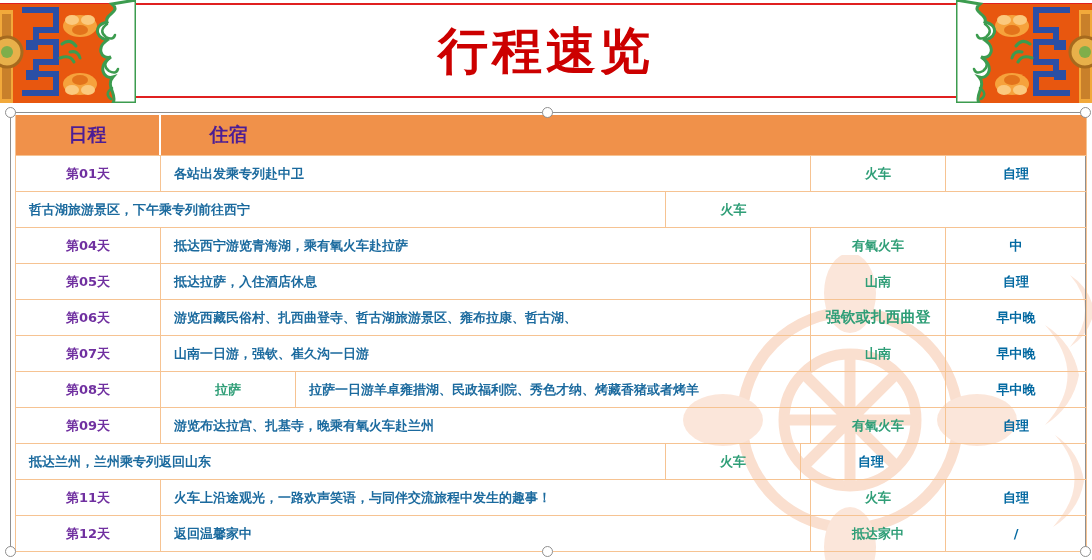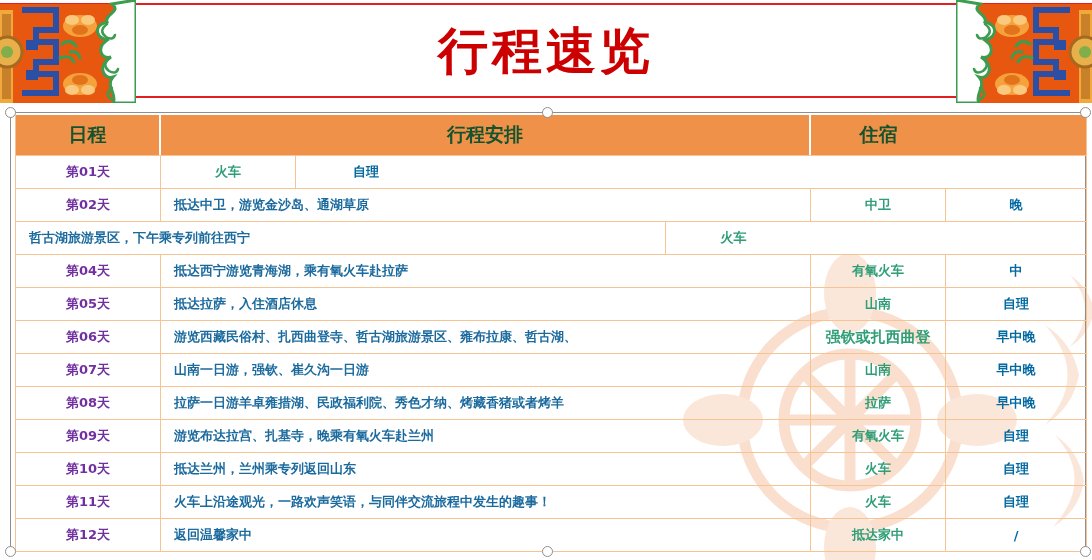--- a/index.html
+++ b/index.html
@@ -38,21 +38,21 @@
     border-left:1px solid #f6c392;border-right:1px solid #f6c392;
   }
   .t-row{display:flex;flex:1;border-bottom:1px solid #f6c392;}
   .t-row.header{flex:0 0 40px;background:#f0914a;border-bottom:1px solid #f6c392;}
   .cell{
     display:flex;align-items:center;justify-content:center;
     box-sizing:border-box;font-weight:bold;font-size:13px;
     border-right:1px solid #f6c392;overflow:hidden;white-space:nowrap;
   }
   .cell:last-child{border-right:none;}
-  .header .cell{color:#14532d;font-size:19px;border-right:2px solid #ffffff;}
+  .header .cell{color:#4c1d95;font-size:19px;border-right:2px solid #ffffff;}
   .header .cell:last-child{border-right:none;}
   .c-day{width:145px;flex:0 0 145px;color:#7030a0;}
   .c-plan{width:650px;flex:0 0 650px;justify-content:flex-start;padding-left:13px;color:#1b6a9e;}
   .header .c-plan{justify-content:center;padding-left:0;}
   .c-stay{width:135px;flex:0 0 135px;color:#2f9e77;}
   .c-meal{width:140px;flex:0 0 140px;color:#0369a1;}
 </style>
 </head>
 <body>
 
@@ -142,34 +142,28 @@
 <div class="handle" style="left:5px;top:107px;"></div>
 <div class="handle" style="left:542px;top:107px;"></div>
 <div class="handle" style="left:1080px;top:107px;"></div>
 <div class="handle" style="left:5px;top:546px;"></div>
 <div class="handle" style="left:542px;top:546px;"></div>
 <div class="handle" style="left:1080px;top:546px;"></div>
 
 <div class="itinerary">
   <div class="t-row header">
     <div class="cell c-day">日程</div>
-    <div class="cell c-plan">行程安排</div>
     <div class="cell c-stay">住宿</div>
   </div>
 
   <div class="t-row">
     <div class="cell c-day">第01天</div>
-    <div class="cell c-stay">火车</div>
-    <div class="cell c-meal">自理</div>
-  </div>
-  <div class="t-row">
-    <div class="cell c-day">第02天</div>
-    <div class="cell c-plan">抵达中卫，游览金沙岛、通湖草原</div>
-    <div class="cell c-stay">中卫</div>
-    <div class="cell c-meal">晚</div>
+    <div class="cell c-plan">各站出发乘专列赴中卫</div>
+    <div class="cell c-stay">火车</div>
+    <div class="cell c-meal">自理</div>
   </div>
   <div class="t-row">
     <div class="cell c-plan">哲古湖旅游景区，下午乘专列前往西宁</div>
     <div class="cell c-stay">火车</div>
   </div>
   <div class="t-row">
     <div class="cell c-day">第04天</div>
     <div class="cell c-plan">抵达西宁游览青海湖，乘有氧火车赴拉萨</div>
     <div class="cell c-stay">有氧火车</div>
     <div class="cell c-meal">中</div>
@@ -187,32 +181,31 @@
     <div class="cell c-meal">早中晚</div>
   </div>
   <div class="t-row">
     <div class="cell c-day">第07天</div>
     <div class="cell c-plan">山南一日游，强钦、崔久沟一日游</div>
     <div class="cell c-stay">山南</div>
     <div class="cell c-meal">早中晚</div>
   </div>
   <div class="t-row">
     <div class="cell c-day">第08天</div>
+    <div class="cell c-stay">拉萨</div>
     <div class="cell c-plan">拉萨一日游羊卓雍措湖、民政福利院、秀色才纳、烤藏香猪或者烤羊</div>
-    <div class="cell c-stay">拉萨</div>
     <div class="cell c-meal">早中晚</div>
   </div>
   <div class="t-row">
     <div class="cell c-day">第09天</div>
     <div class="cell c-plan">游览布达拉宫、扎基寺，晚乘有氧火车赴兰州</div>
     <div class="cell c-stay">有氧火车</div>
     <div class="cell c-meal">自理</div>
   </div>
   <div class="t-row">
-    <div class="cell c-day">第10天</div>
     <div class="cell c-plan">抵达兰州，兰州乘专列返回山东</div>
     <div class="cell c-stay">火车</div>
     <div class="cell c-meal">自理</div>
   </div>
   <div class="t-row">
     <div class="cell c-day">第11天</div>
     <div class="cell c-plan">火车上沿途观光，一路欢声笑语，与同伴交流旅程中发生的趣事！</div>
     <div class="cell c-stay">火车</div>
     <div class="cell c-meal">自理</div>
   </div>

